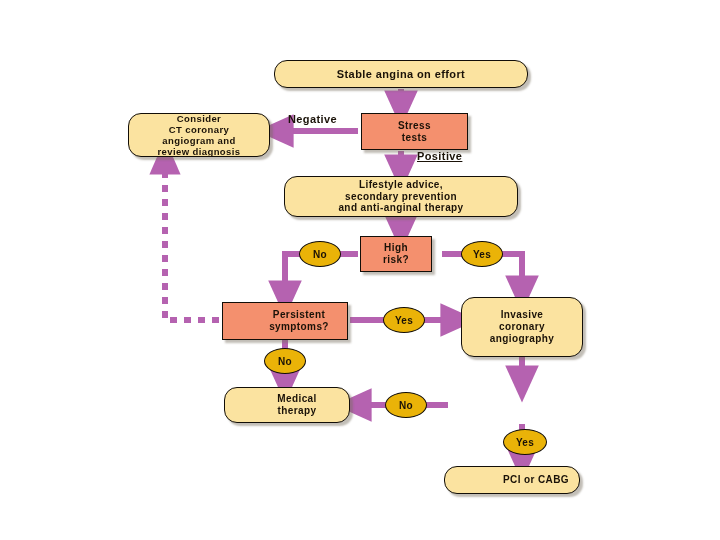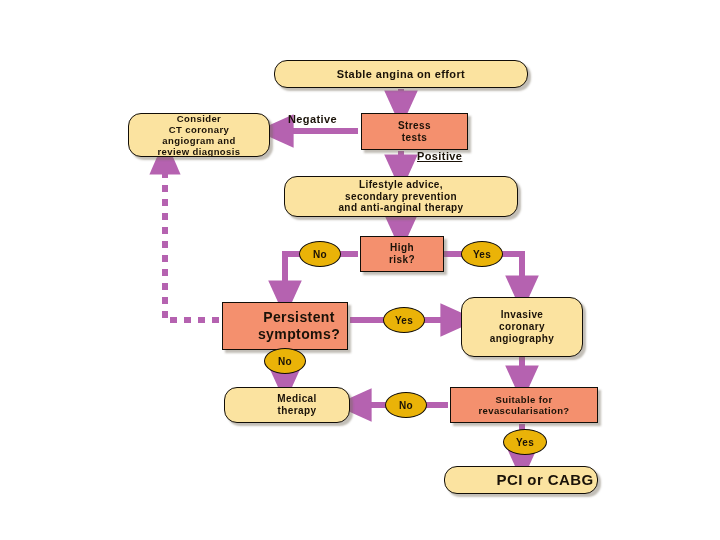--- a/index.html
+++ b/index.html
@@ -115,41 +115,38 @@
   </div>
 
   <div class="node n-salmon" style="left:361px;top:113px;width:107px;height:37px;font-size:10px;">
     <span>Stress<br>tests</span>
   </div>
 
   <div class="node n-yellow" style="left:284px;top:176px;width:234px;height:41px;font-size:10px;">
     <span>Lifestyle advice,<br>secondary prevention<br>and anti-anginal therapy</span>
   </div>
 
-  <div class="node n-salmon" style="left:360px;top:236px;width:84px;height:36px;font-size:10px;">
+  <div class="node n-salmon" style="left:360px;top:236px;width:72px;height:36px;font-size:10px;">
     <span>High<br>risk?</span>
   </div>
 
-  <div class="node n-salmon" style="left:222px;top:302px;width:126px;height:48px;font-size:14px;padding-left:28px;">
+  <div class="node n-salmon" style="left:222px;top:302px;width:126px;height:38px;font-size:10px;padding-left:28px;">
     <span>Persistent<br>symptoms?</span>
   </div>
 
   <div class="node n-yellow" style="left:461px;top:297px;width:122px;height:60px;font-size:10px;align-items:center;">
     <span>Invasive<br>coronary<br>angiography</span>
   </div>
 
   <div class="node n-yellow" style="left:224px;top:387px;width:126px;height:36px;font-size:10px;padding-left:20px;">
     <span>Medical<br>therapy</span>
   </div>
 
-  <div class="node n-salmon" style="left:450px;top:387px;width:148px;height:36px;font-size:9.5px;">
-    <span>Suitable for<br>revascularisation?</span>
-  </div>
 
-  <div class="node n-yellow" style="left:444px;top:466px;width:154px;height:28px;font-size:15px;padding-left:48px;">
+  <div class="node n-yellow" style="left:444px;top:466px;width:136px;height:28px;font-size:10px;padding-left:48px;">
     <span>PCI or CABG</span>
   </div>
 
   <div class="pill" style="left:299px;top:241px;width:42px;height:26px;font-size:10px;">
     <span>No</span>
   </div>
   <div class="pill" style="left:461px;top:241px;width:42px;height:26px;font-size:10px;">
     <span>Yes</span>
   </div>
   <div class="pill" style="left:383px;top:307px;width:42px;height:26px;font-size:10px;">

